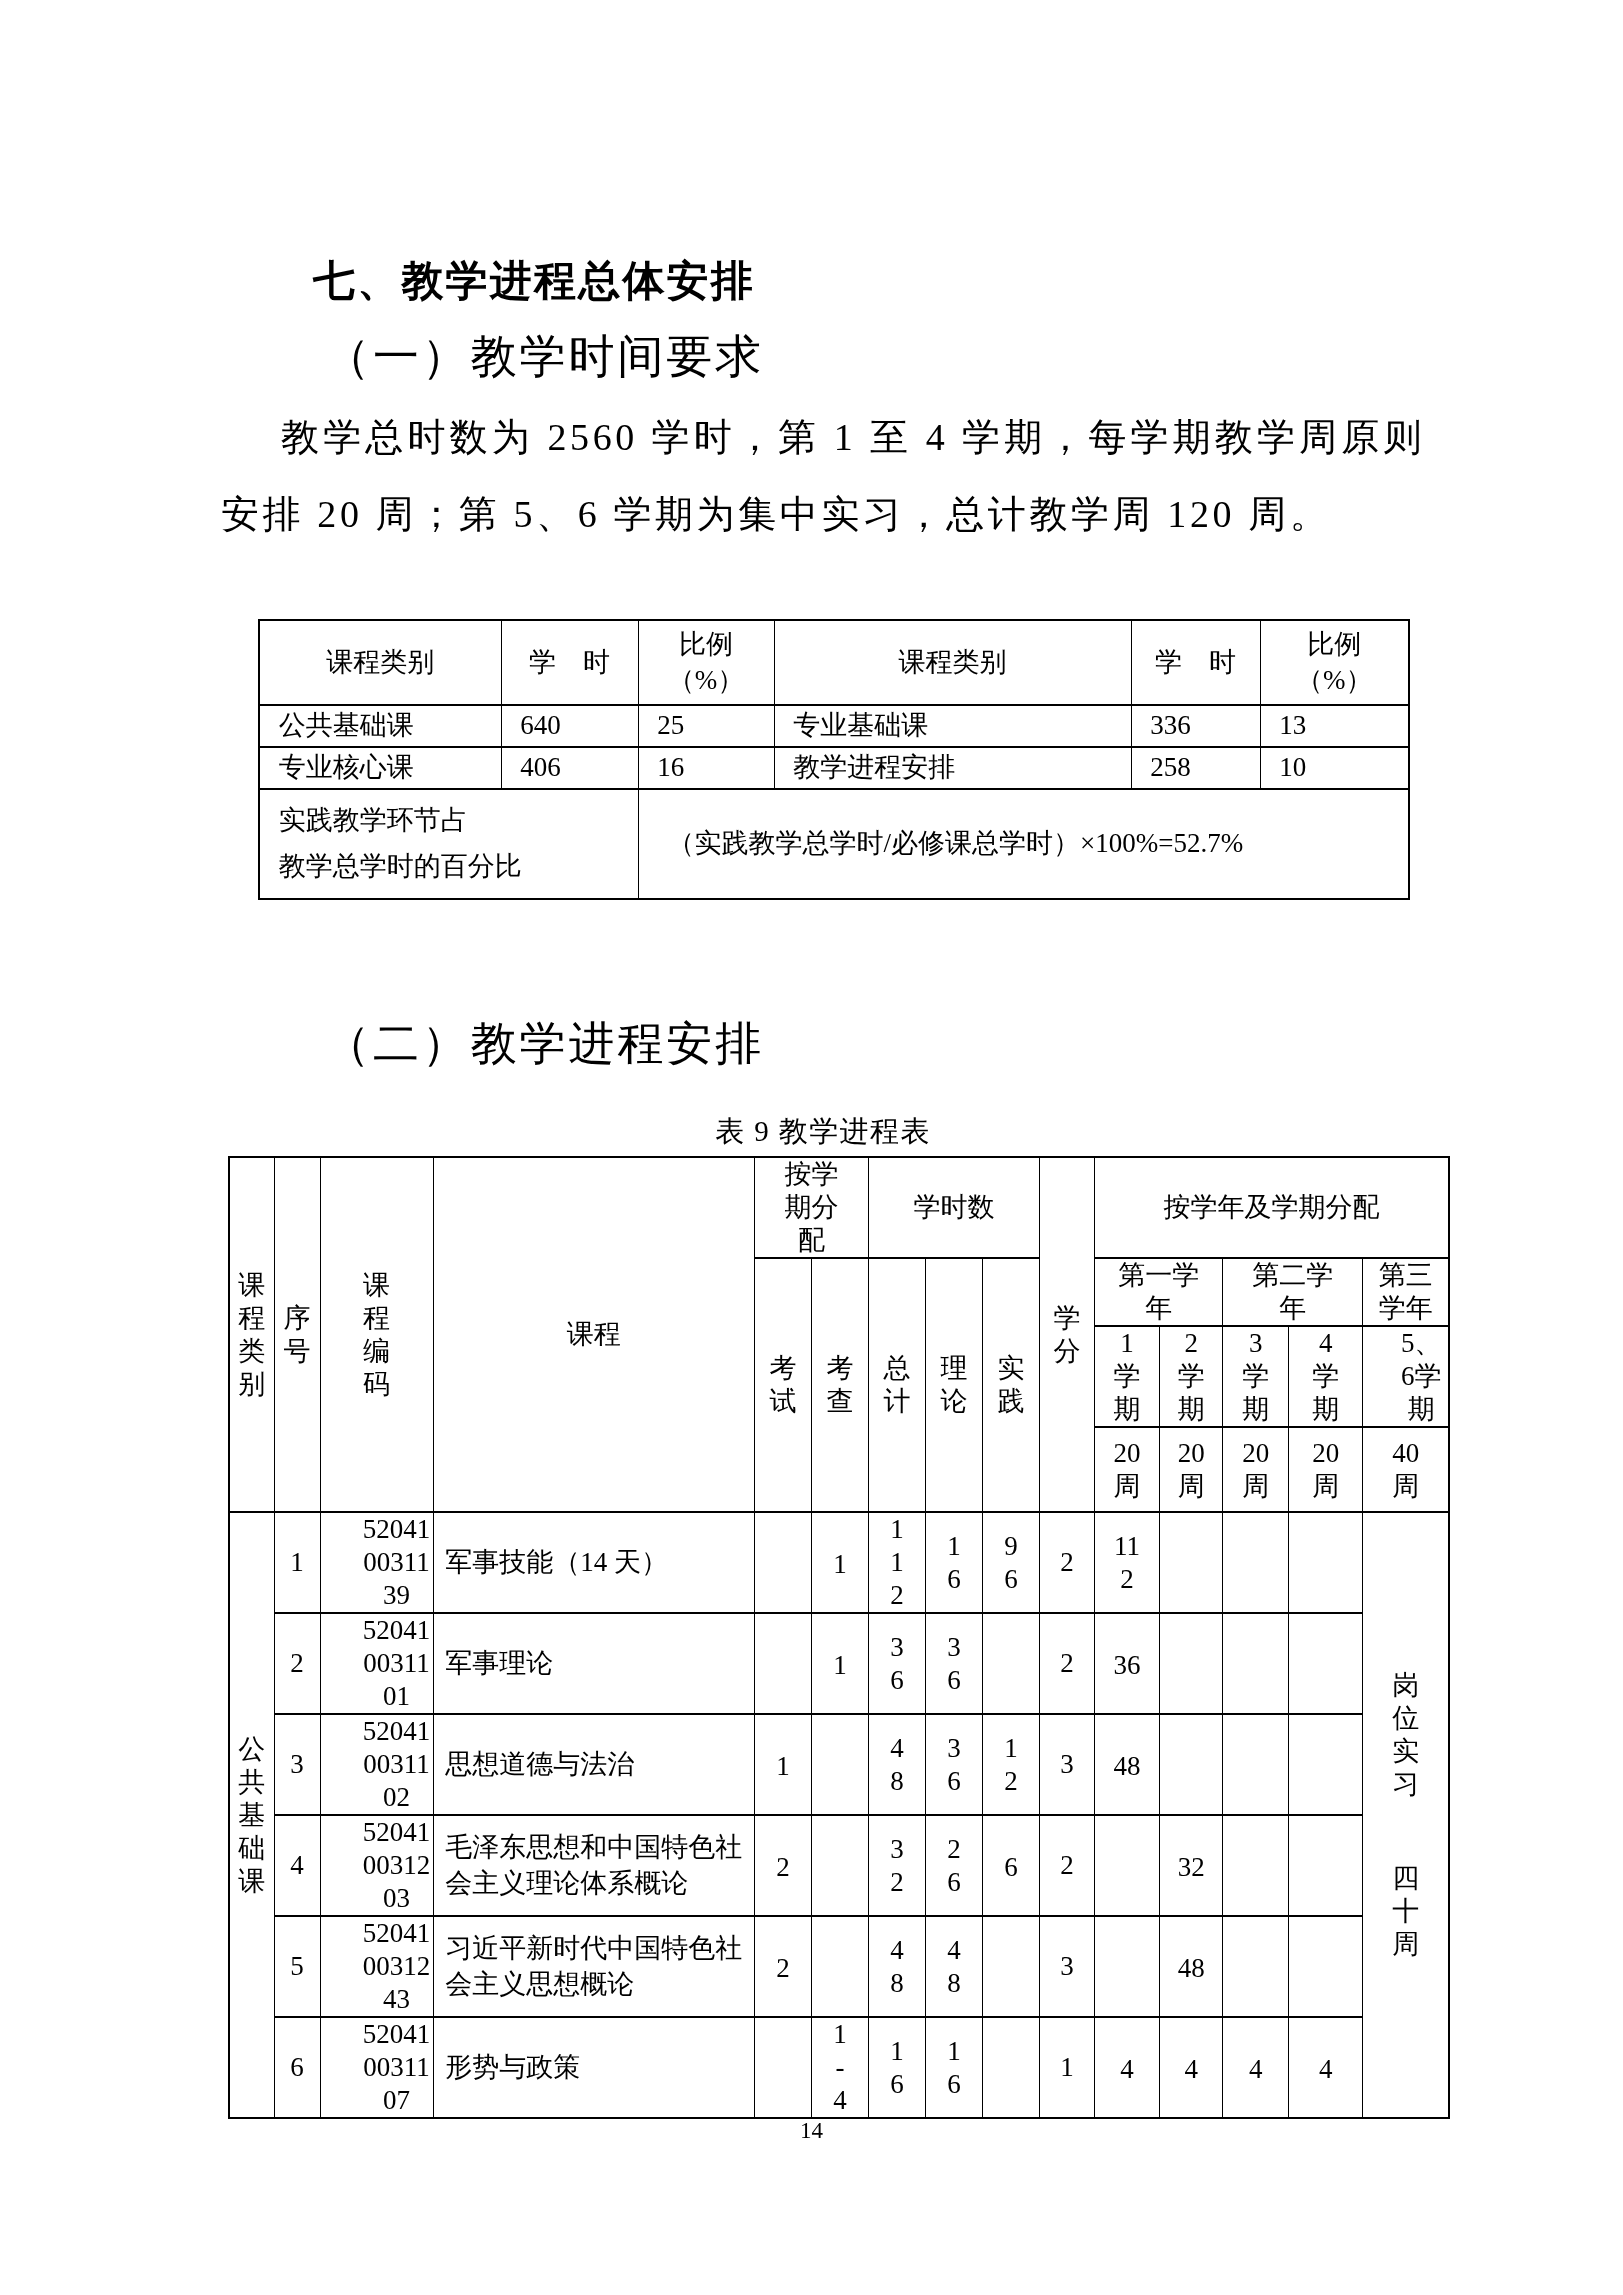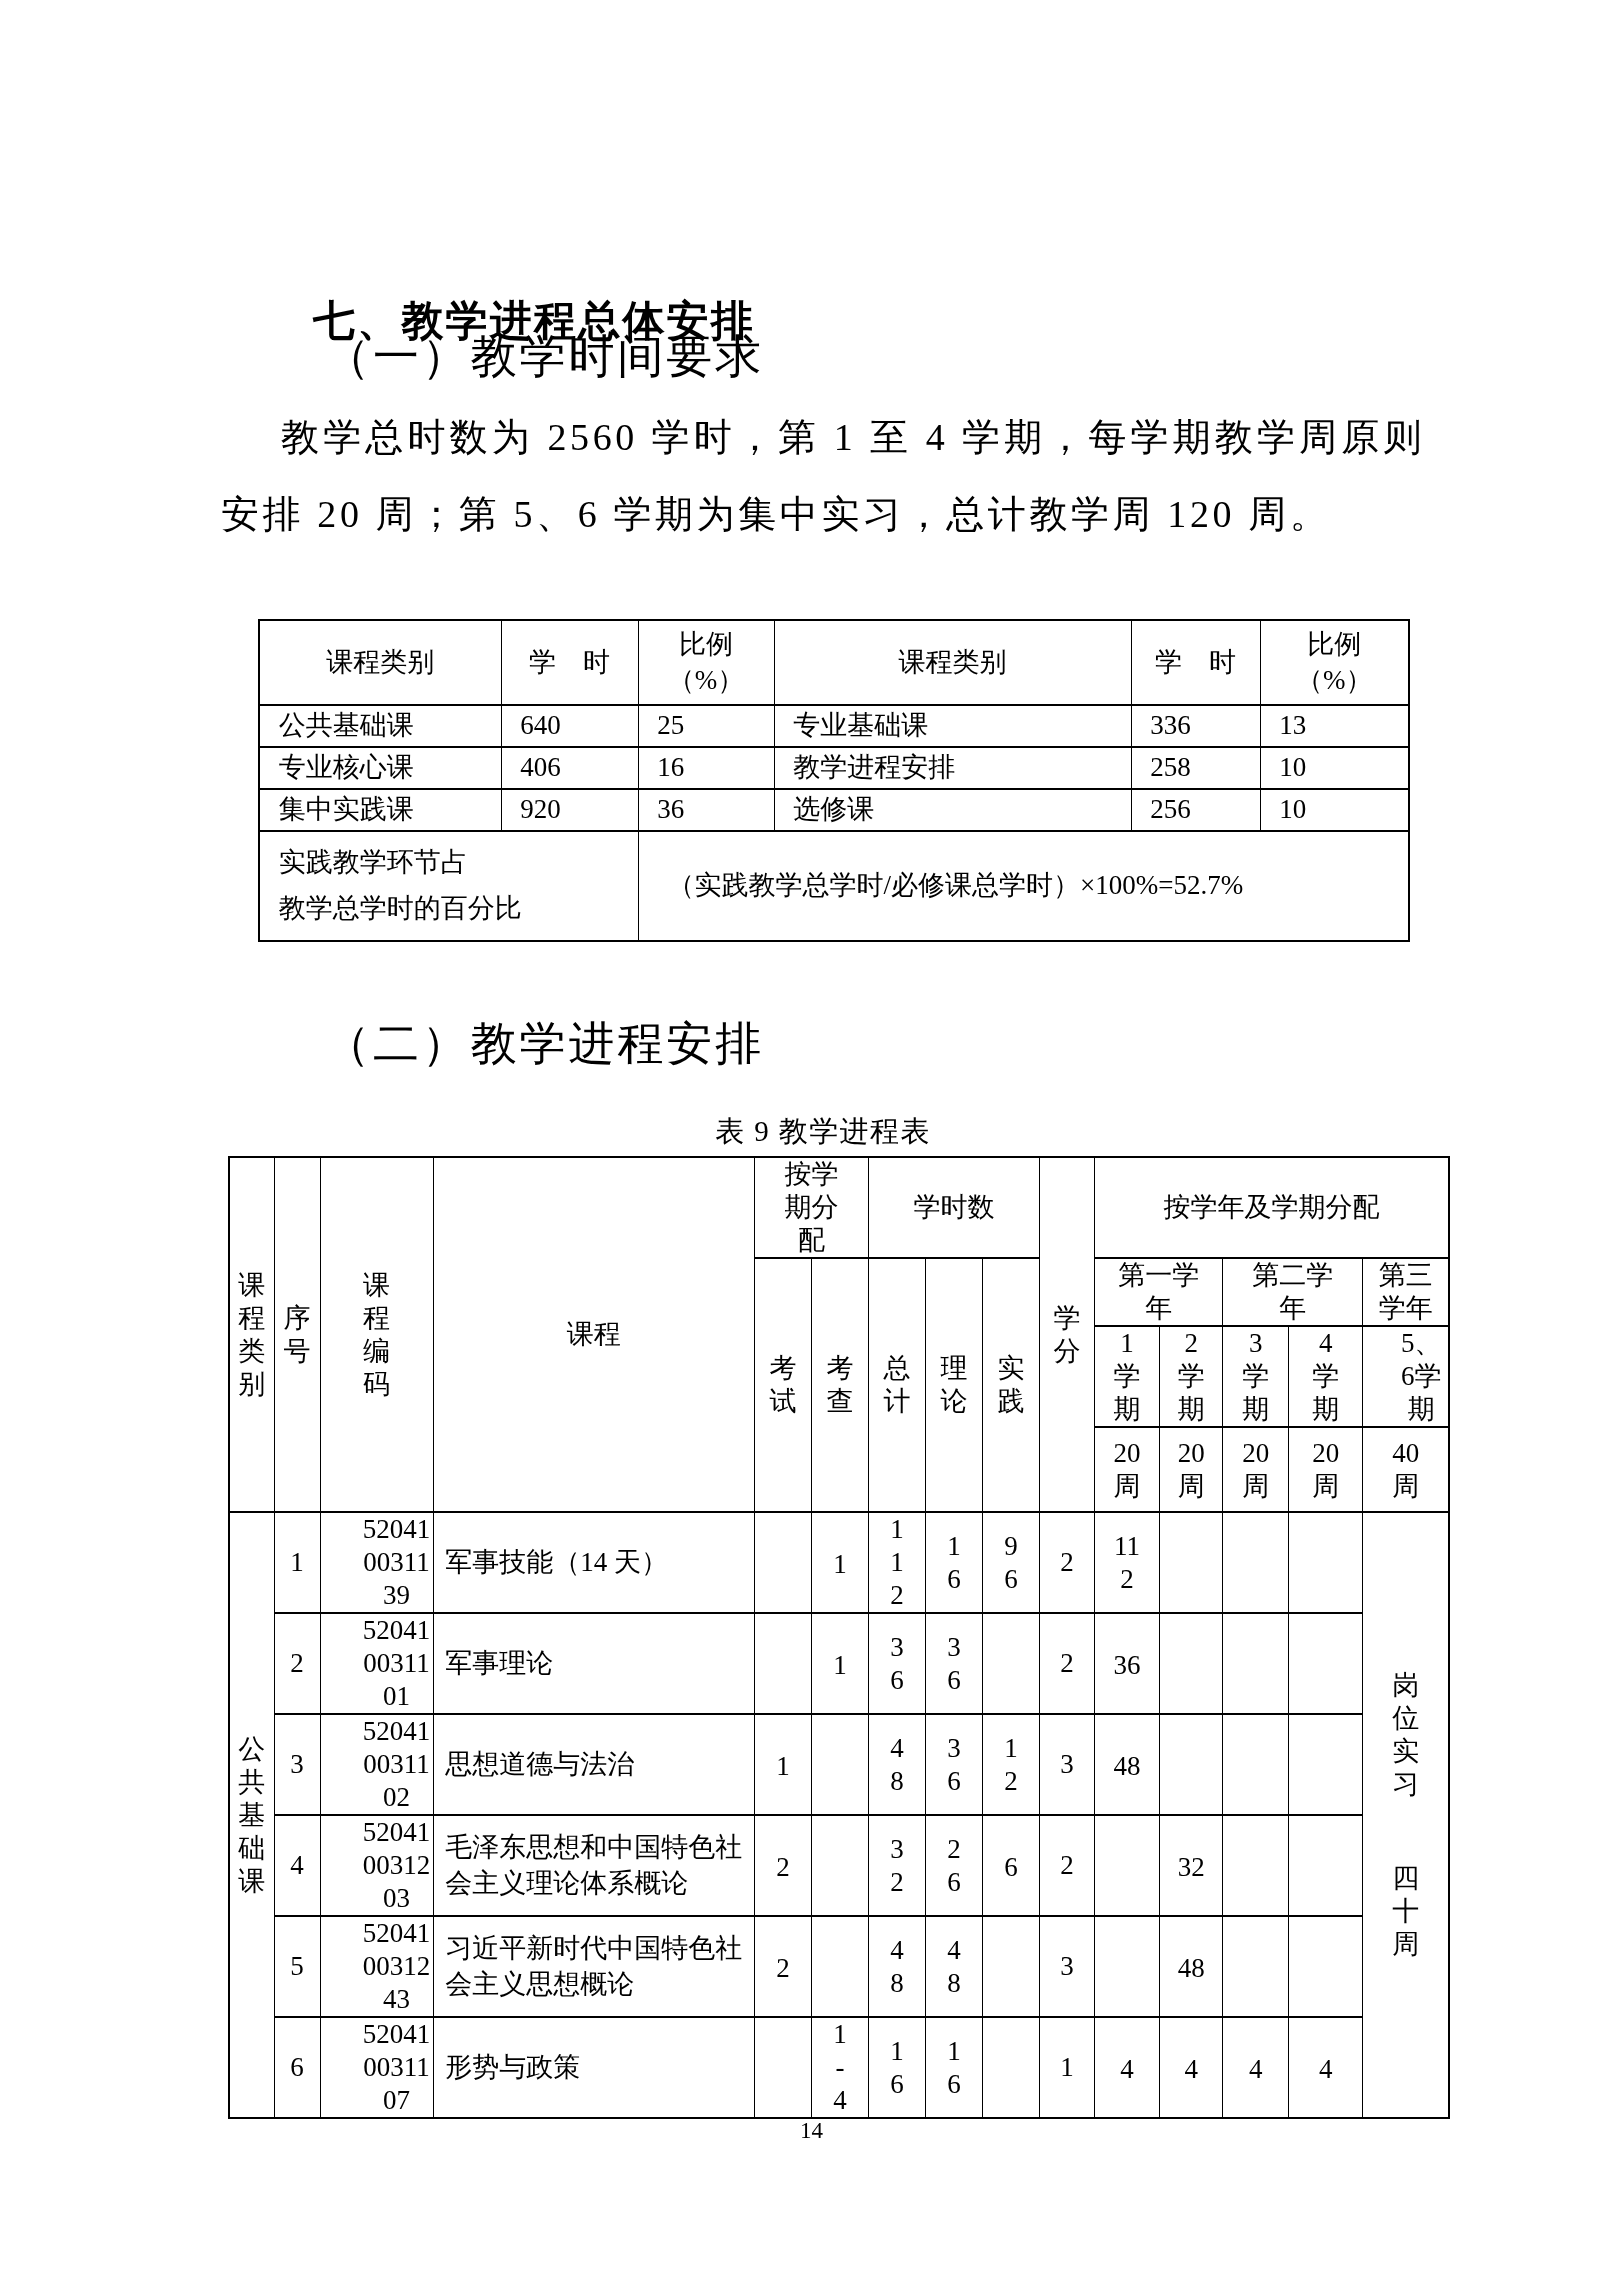--- a/index.html
+++ b/index.html
@@ -58,21 +58,21 @@
   .d5{width:71px;margin-left:40px;}  
   .d25{width:46px;margin-left:31px;} 
   .intern .stk{display:block;margin:0 auto;}
   .intern .gap{margin-top:24.4px;}
 </style>
 </head>
 <body>
 
 <div class="page">
 
-  <div class="abs h1" style="left:313px;top:253px;margin-top:40px;">七、教学进程总体安排</div>
+  <div class="abs h1" style="left:313px;top:253px;">七、教学进程总体安排</div>
 
   <div class="abs h2" style="left:324px;top:326px;">（一）教学时间要求</div>
 
   <div class="abs para" style="left:221px;top:399px;width:1204px;">教学总时数为 2560 学时，第 1 至 4 学期，每学期教学周原则安排 20 周；第 5、6 学期为集中实习，总计教学周 120 周。</div>
 
 
   <table class="t8 abs" style="left:258px;top:619px;">
     <colgroup>
       <col style="width:242px">
         <col style="width:137px">
@@ -101,28 +101,20 @@
         <td>专业基础课</td>
         <td>336</td>
         <td>13</td>
       </tr>
       <tr>
         <td>专业核心课</td>
         <td>406</td>
         <td>16</td>
         <td>教学进程安排</td>
         <td>258</td>
-        <td>10</td>
-      </tr>
-      <tr>
-        <td>集中实践课</td>
-        <td>920</td>
-        <td>36</td>
-        <td>选修课</td>
-        <td>256</td>
         <td>10</td>
       </tr>
       <tr class="foot">
         <td class="lbl" colspan="2">实践教学环节占
 教学总学时的百分比</td>
         <td class="formula" colspan="4">（实践教学总学时/必修课总学时）×100%=52.7%</td>
       </tr>
     </tbody>
   </table>
 

